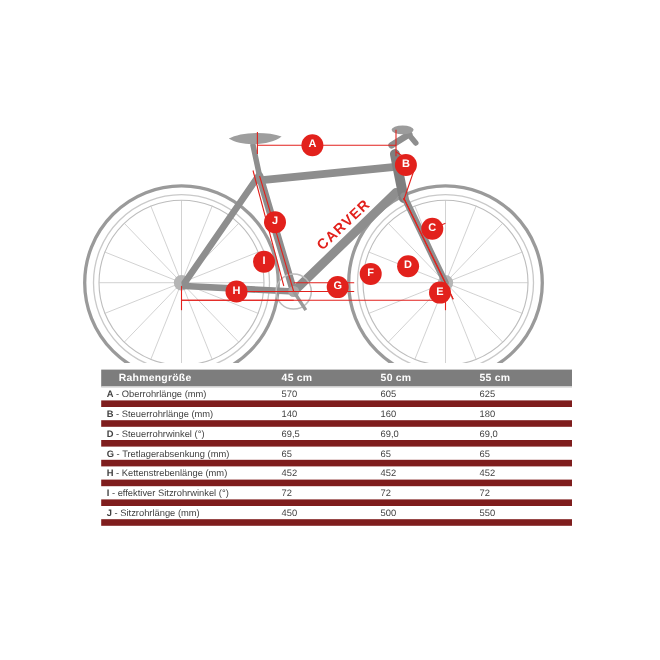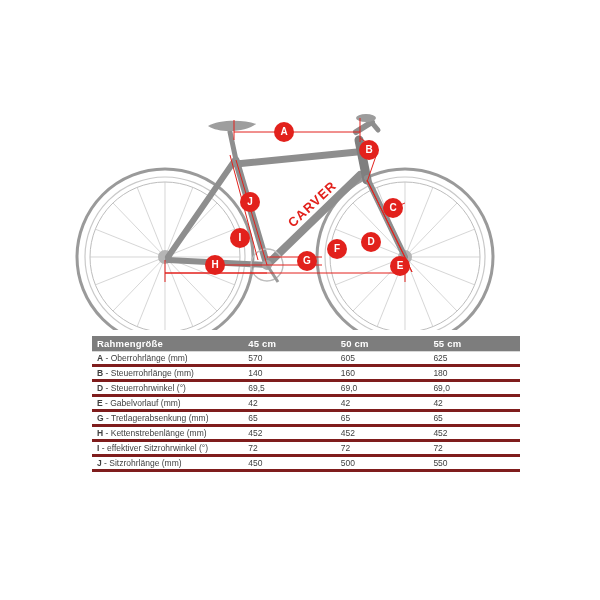--- a/index.html
+++ b/index.html
@@ -67,26 +67,26 @@
     vertical-align: middle;
     border: 0;
   }
   table.geo thead th {
     background: #7d7d7d;
     color: #ffffff;
     font-size: 9.5px;
     font-weight: bold;
     height: 15px;
     text-align: left;
-    padding-left: 5px;
+    padding-left: 16px;
     letter-spacing: 0.2px;
   }
   table.geo thead th.sz { padding-left: 6px; }
   table.geo tbody td {
-    border-bottom: 3px solid #7f1d1d;
+    border-bottom: 6px solid #7f1d1d;
     padding-left: 5px;
     white-space: nowrap;
   }
   table.geo tbody tr td:first-child {
     width: 128px;
   }
   table.geo tbody td.val {
     width: 76px;
     padding-left: 6px;
   }
@@ -261,26 +261,20 @@
           <td class="val">160</td>
           <td class="val">180</td>
         </tr>
         <tr>
           <td class="rowlabel"><span class="letter">D</span> <span>- Steuerrohrwinkel (°)</span></td>
           <td class="val">69,5</td>
           <td class="val">69,0</td>
           <td class="val">69,0</td>
         </tr>
         <tr>
-          <td class="rowlabel"><span class="letter">E</span> <span>- Gabelvorlauf (mm)</span></td>
-          <td class="val">42</td>
-          <td class="val">42</td>
-          <td class="val">42</td>
-        </tr>
-        <tr>
           <td class="rowlabel"><span class="letter">G</span> <span>- Tretlagerabsenkung (mm)</span></td>
           <td class="val">65</td>
           <td class="val">65</td>
           <td class="val">65</td>
         </tr>
         <tr>
           <td class="rowlabel"><span class="letter">H</span> <span>- Kettenstrebenlänge (mm)</span></td>
           <td class="val">452</td>
           <td class="val">452</td>
           <td class="val">452</td>

